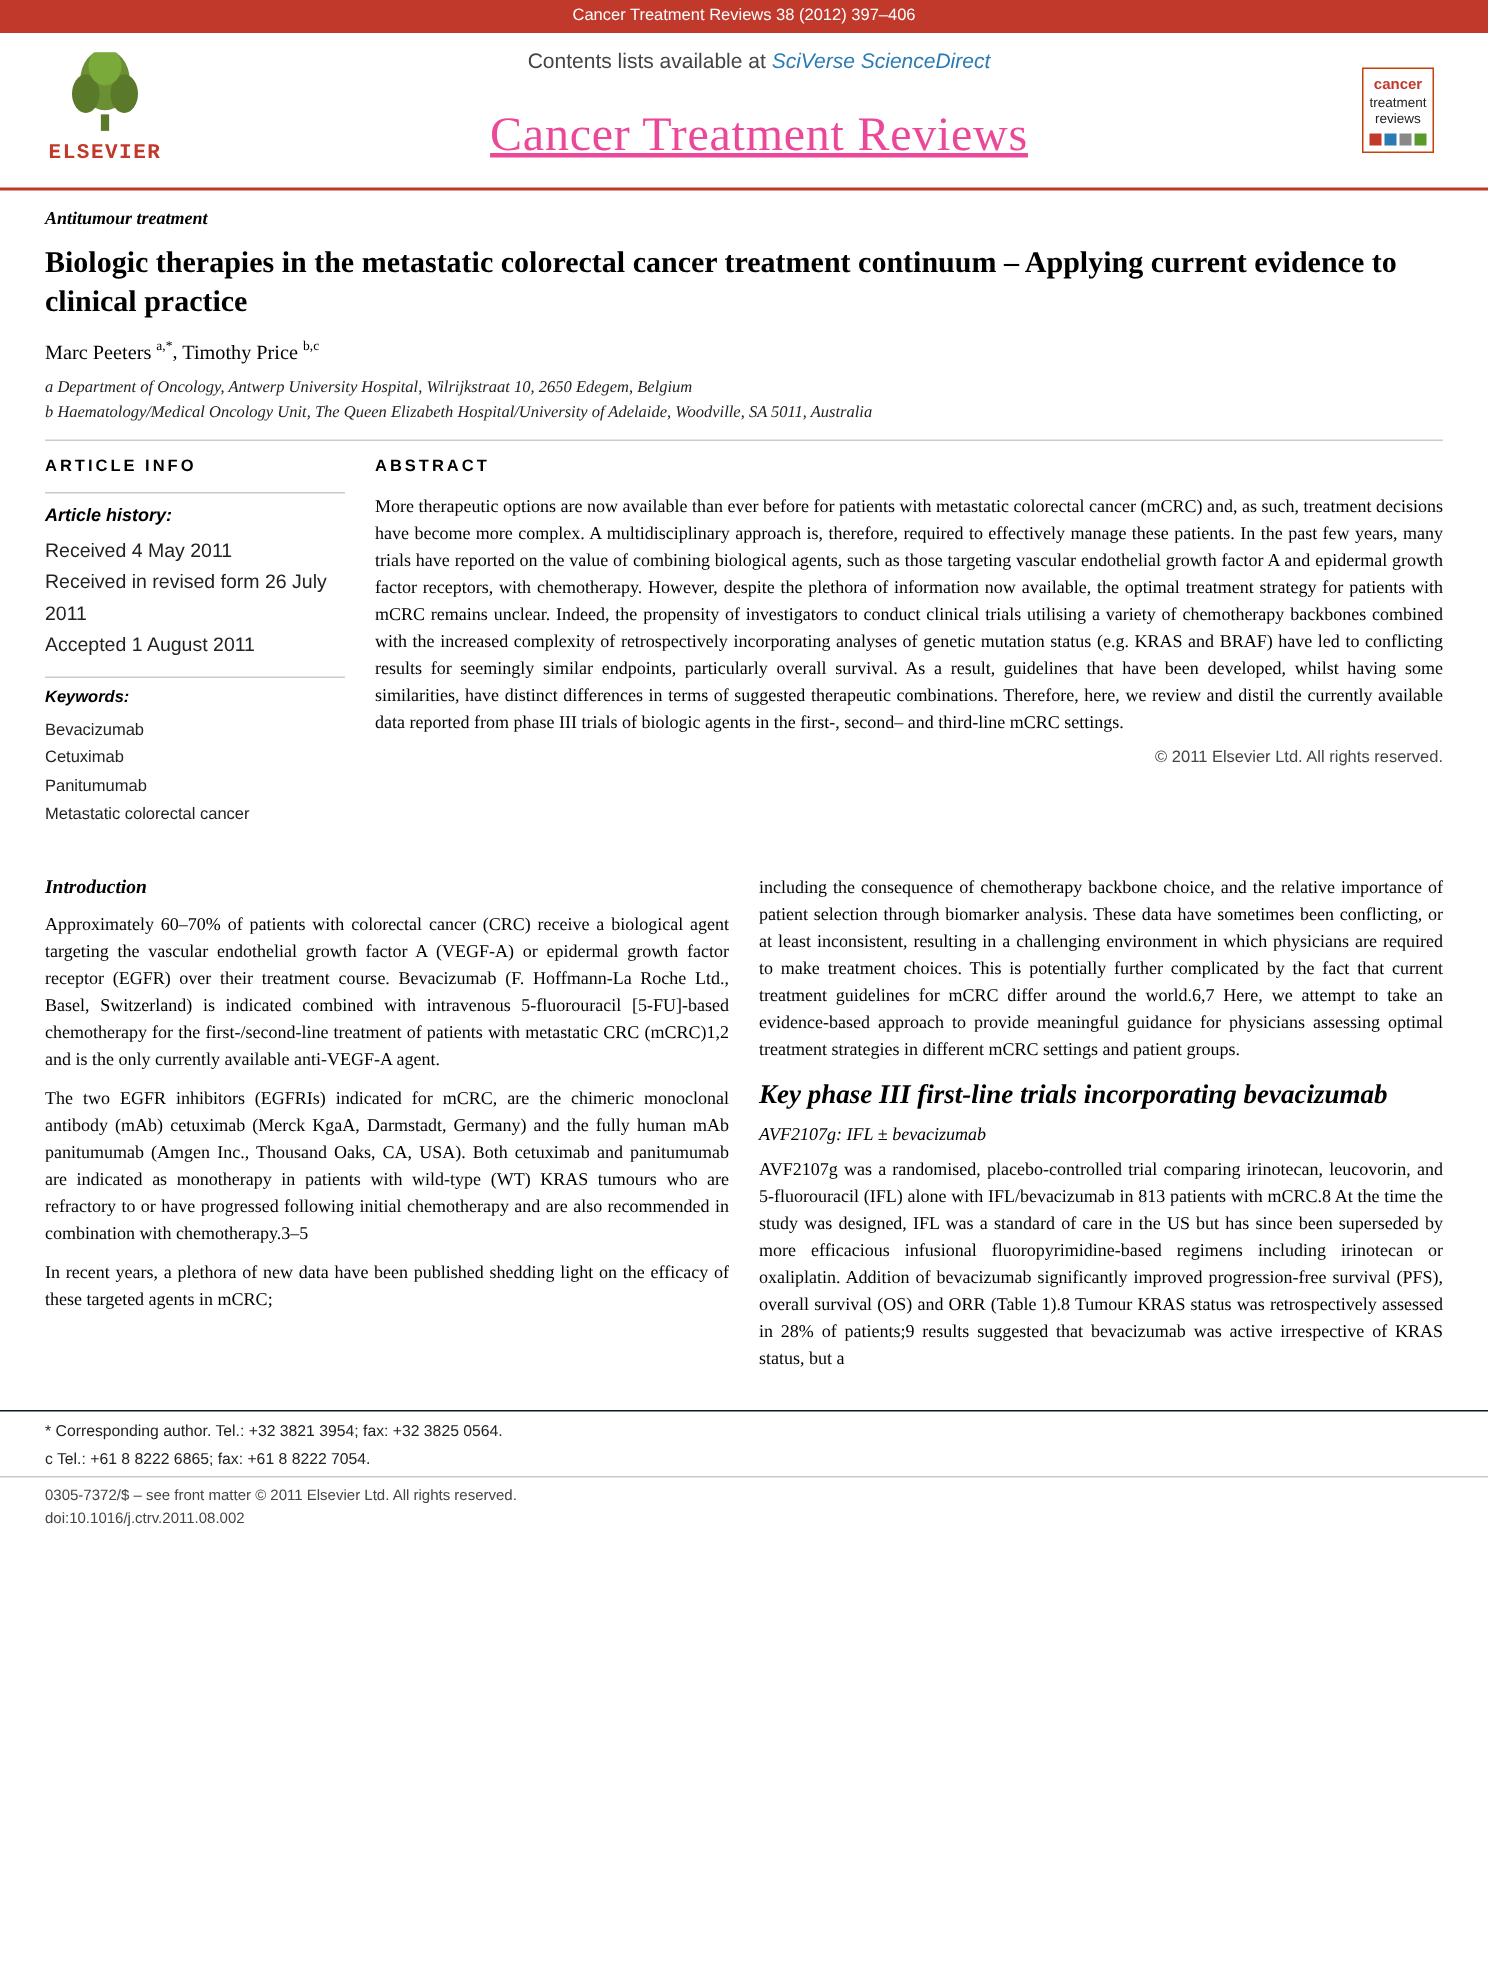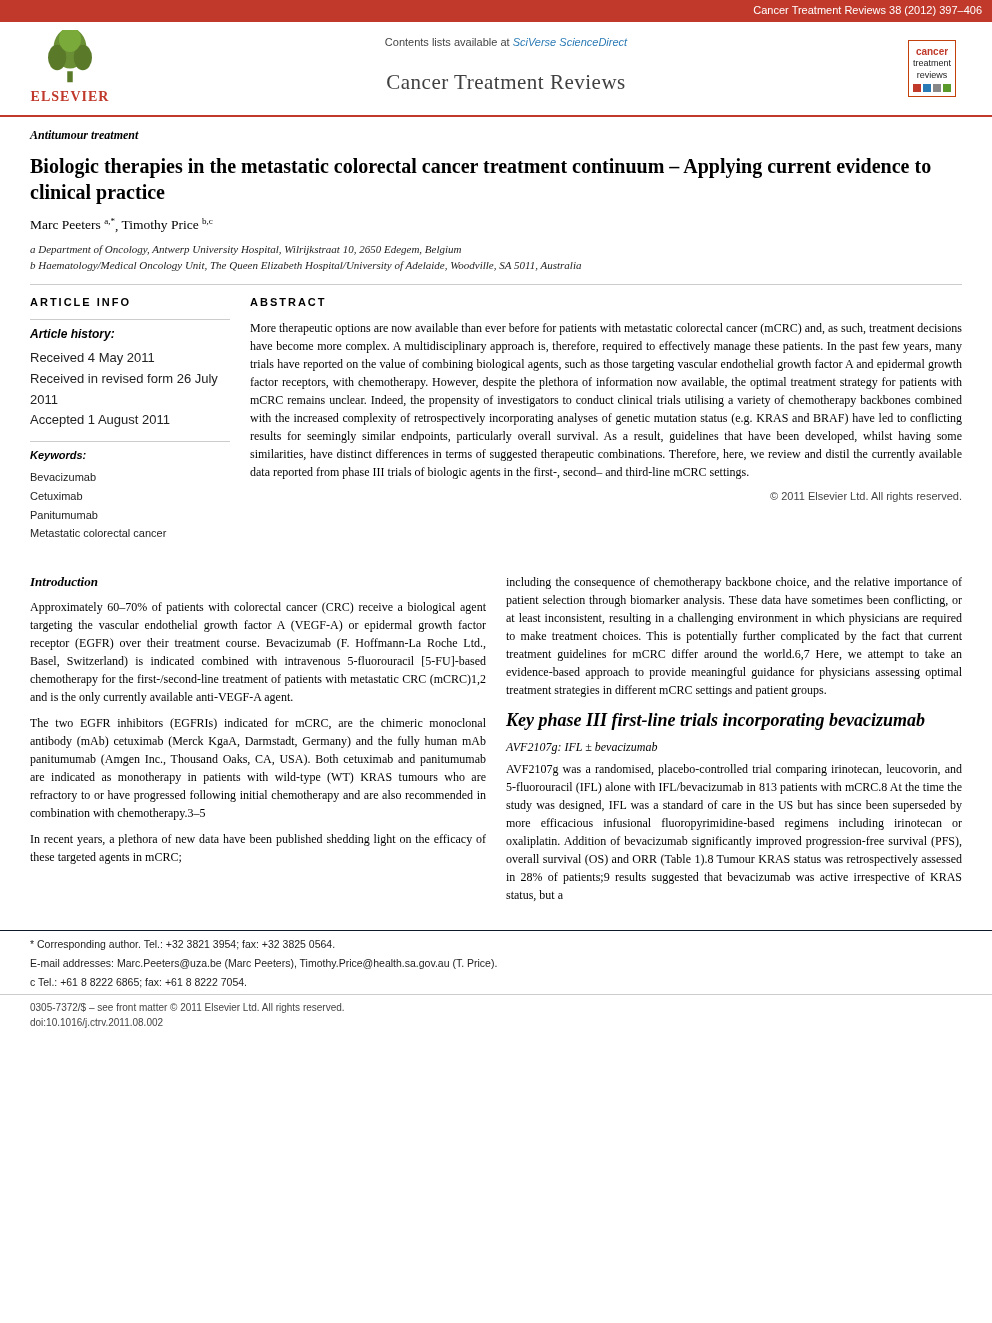--- a/index.html
+++ b/index.html
@@ -13,23 +13,23 @@
     .page {
       width: 992px;
       min-height: 1323px;
       background: #fff;
       position: relative;
     }
     
     .top-bar {
       background: #c0392b;
       color: #fff;
-      text-align: right;
-      font-size: 11px;
-      padding: 3px 10px;
+      text-align: center;
+      font-size: 11px;
+      padding: 3px 0;
       font-family: Arial, sans-serif;
     }
     
     .journal-header {
       border-bottom: 2px solid #c0392b;
       padding: 8px 0 0 0;
     }
     .header-inner {
       display: flex;
       align-items: center;
@@ -43,45 +43,46 @@
       align-items: center;
     }
     .elsevier-tree {
       width: 60px;
       height: 55px;
     }
     .elsevier-text {
       font-size: 14px;
       font-weight: bold;
       color: #c0392b;
-      font-family: Liberation Serif, serif;
+      font-family: Liberation Mono, monospace;
       letter-spacing: 1px;
       margin-top: 2px;
     }
     .journal-center {
       flex: 1;
       text-align: center;
     }
     .sciverse-line {
-      font-size: 11px;
+      font-size: 14px;
       color: #444;
       font-family: Arial, sans-serif;
       margin-bottom: 16px;
     }
     .sciverse-link {
       color: #2a7ab5;
       font-style: italic;
     }
     .journal-title {
-      font-size: 21px;
+      font-size: 32px;
       font-weight: normal;
-      color: #404040;
+      color: #ec4899;
       font-family: "Times New Roman", serif;
       letter-spacing: 0.5px;
       margin-bottom: 4px;
+      text-decoration: underline;
     }
     .journal-homepage {
       font-size: 11px;
       color: #444;
       font-family: Arial, sans-serif;
     }
     .journal-logo-right {
       width: 80px;
       flex-shrink: 0;
       display: flex;
@@ -376,21 +377,20 @@
     <div class="main-right">
       <div class="body-text">including the consequence of chemotherapy backbone choice, and the relative importance of patient selection through biomarker analysis. These data have sometimes been conflicting, or at least inconsistent, resulting in a challenging environment in which physicians are required to make treatment choices. This is potentially further complicated by the fact that current treatment guidelines for mCRC differ around the world.6,7 Here, we attempt to take an evidence-based approach to provide meaningful guidance for physicians assessing optimal treatment strategies in different mCRC settings and patient groups.</div>
       <div class="subsection-title">Key phase III first-line trials incorporating bevacizumab</div>
       <div class="sub-subsection-title">AVF2107g: IFL ± bevacizumab</div>
       <div class="body-text">AVF2107g was a randomised, placebo-controlled trial comparing irinotecan, leucovorin, and 5-fluorouracil (IFL) alone with IFL/bevacizumab in 813 patients with mCRC.8 At the time the study was designed, IFL was a standard of care in the US but has since been superseded by more efficacious infusional fluoropyrimidine-based regimens including irinotecan or oxaliplatin. Addition of bevacizumab significantly improved progression-free survival (PFS), overall survival (OS) and ORR (Table 1).8 Tumour KRAS status was retrospectively assessed in 28% of patients;9 results suggested that bevacizumab was active irrespective of KRAS status, but a</div>
     </div>
   </div>
 
   <div class="footnote-section">
     <div class="footnote-text">* Corresponding author. Tel.: +32 3821 3954; fax: +32 3825 0564.</div>
-    <div class="footnote-text">E-mail addresses: Marc.Peeters@uza.be (Marc Peeters), Timothy.Price@health.sa.gov.au (T. Price).</div>
     <div class="footnote-text">c Tel.: +61 8 8222 6865; fax: +61 8 8222 7054.</div>
   </div>
 
   <div class="bottom-bar">
     <div>0305-7372/$ – see front matter © 2011 Elsevier Ltd. All rights reserved.</div>
     <div>doi:10.1016/j.ctrv.2011.08.002</div>
   </div>
 </div>
 
 </body></html>

